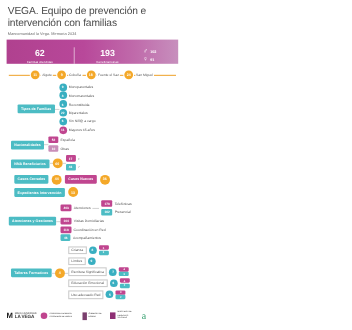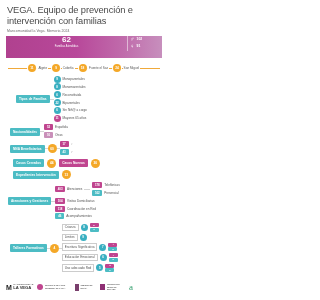--- a/index.html
+++ b/index.html
@@ -21,21 +21,21 @@
     letter-spacing:-0.1px; font-weight:400;
   }
   .subtitle {
     font-size:3.5px; color:#6b6b6b; margin-top:2.5px; letter-spacing:0.05px;
   }
 
   
   .statbar {
     margin:3px 6px 0 6px; height:22px;
     background:linear-gradient(90deg,#b0418f 0%,#b8489a 45%,#c06bab 75%,#c78fbd 100%);
-    display:flex; align-items:flex-start; position:relative;
+    display:flex; align-items:flex-end; position:relative;
   }
   .stat { flex:1; text-align:center; color:#fff; }
   .stat .num { font-size:8px; font-weight:bold; line-height:8px; }
   .stat .lbl { font-size:2.6px; margin-top:1.5px; letter-spacing:0.1px; }
   .divider { width:1px; height:15px; background:rgba(255,255,255,.5); }
   .genders { width:34px; padding-left:2px; color:#fff; }
   .grow { display:flex; align-items:center; gap:2px; line-height:7px; }
   .gsym { font-size:6px; }
   .gnum { font-size:3.4px; font-weight:bold; }
 
@@ -114,20 +114,24 @@
     <div class="title">VEGA. Equipo de prevención e intervención con familias</div>
     <div class="subtitle">Mancomunidad la Vega. Memoria 2024</div>
   </div>
 
   <div class="statbar">
     <div class="stat">
       <div class="num">62</div>
       <div class="lbl">Familias Atendidas</div>
     </div>
     <div class="divider"></div>
+    <div class="stat">
+      <div class="num">193</div>
+      <div class="lbl">Beneficiarios/as</div>
+    </div>
     <div class="genders">
       <div class="grow">
         <span class="gsym">♂</span>
         <span class="gnum">102</span>
       </div>
       <div class="grow">
         <span class="gsym">♀</span>
         <span class="gnum">91</span>
       </div>
     </div>

